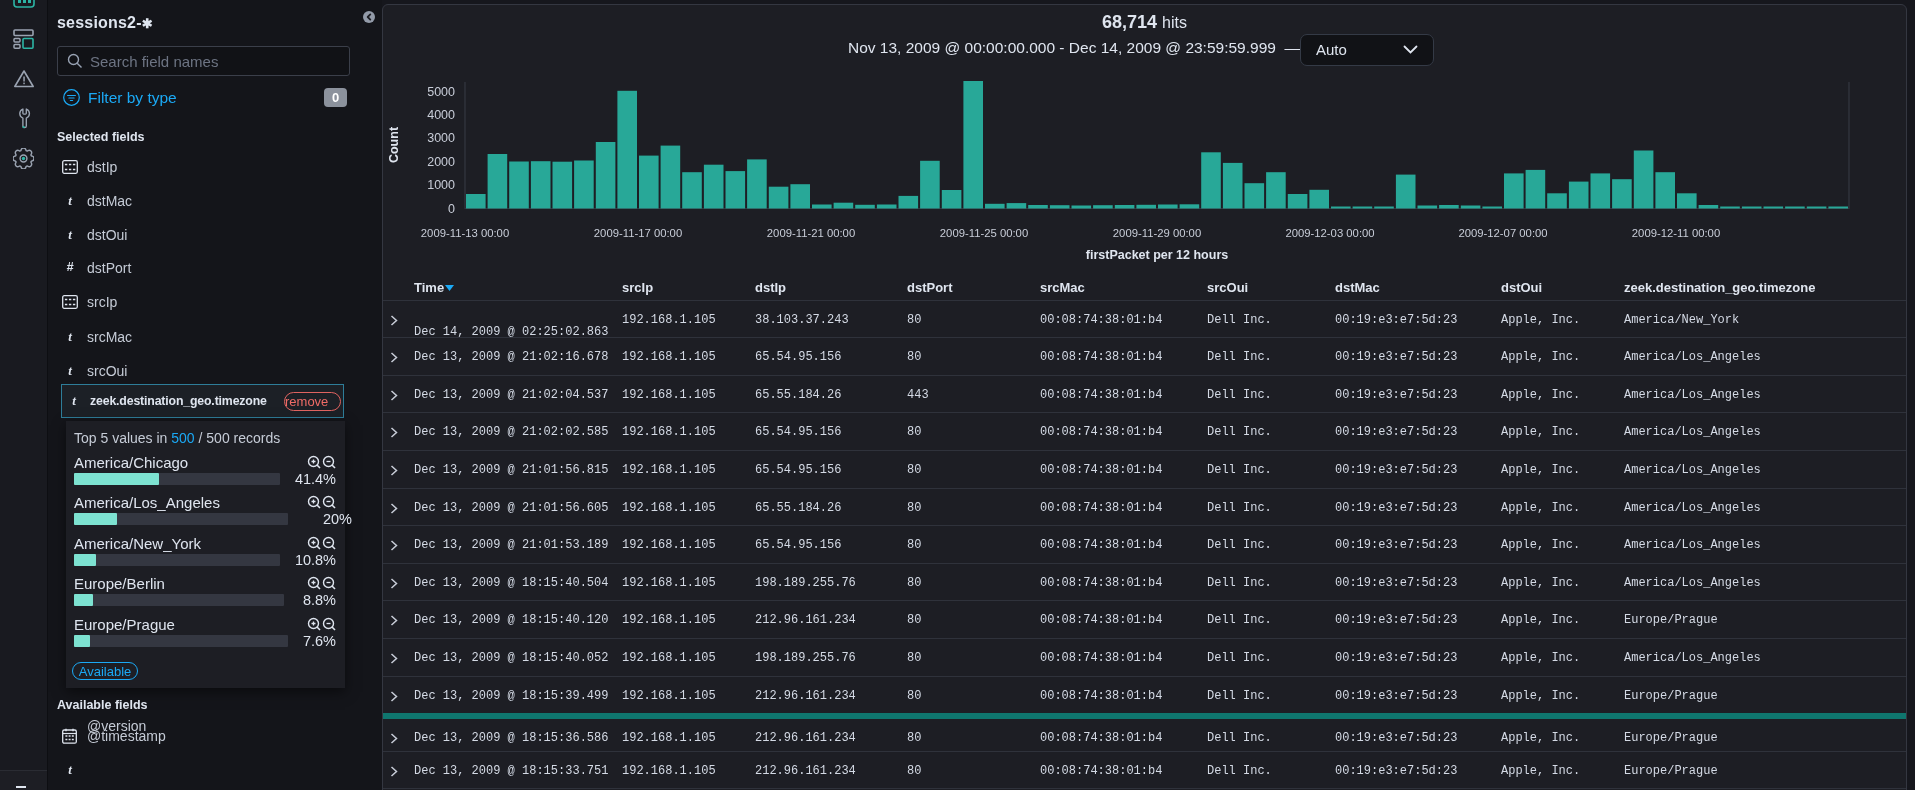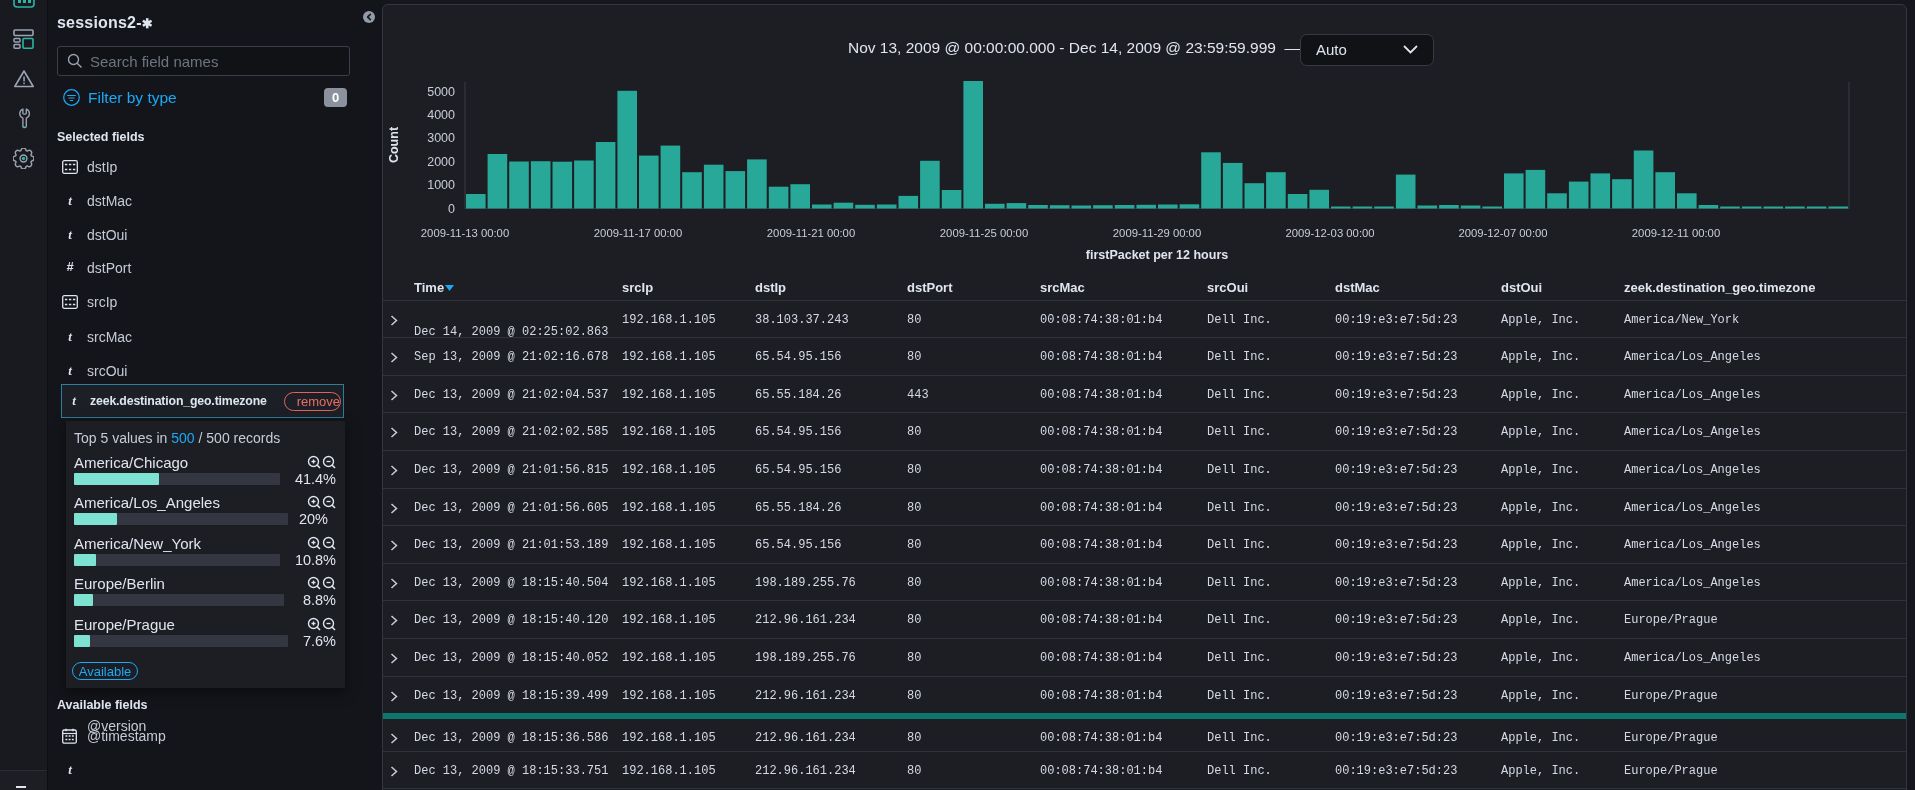--- a/index.html
+++ b/index.html
@@ -72,21 +72,21 @@
 <path d="M2.9 4.5 h2.4 M6.9 4.5 h2.4 M10.9 4.5 h2.4 M2.9 9.5 h2.4 M6.9 9.5 h2.4 M10.9 9.5 h2.4" stroke="#dfe5ef" stroke-width="1.7"></path>
 </svg>
     <div class="abs" style="left:39px;top:294px;font-size:14px;color:#c5cbd6;">srcIp</div>
     <div class="abs" style="left:16px;top:328.5px;width:12px;font-size:13px;font-weight:700;font-style:italic;color:#dfe5ef;font-family:'Liberation Serif',serif;text-align:center;">t</div>
     <div class="abs" style="left:39px;top:328.5px;font-size:14px;color:#c5cbd6;">srcMac</div>
     <div class="abs" style="left:16px;top:362.5px;width:12px;font-size:13px;font-weight:700;font-style:italic;color:#dfe5ef;font-family:'Liberation Serif',serif;text-align:center;">t</div>
     <div class="abs" style="left:39px;top:362.5px;font-size:14px;color:#c5cbd6;">srcOui</div>
     <div class="abs" style="left:13px;top:384px;width:283px;height:34px;background:#1c2026;border:1px solid #2e7d99;"></div>
     <div class="abs" style="left:20px;top:393px;width:12px;font-size:13px;font-weight:700;font-style:italic;color:#dfe5ef;font-family:'Liberation Serif',serif;text-align:center;">t</div>
     <div class="abs" style="left:42px;top:394px;font-size:12.3px;letter-spacing:-0.15px;font-weight:700;color:#dfe5ef;">zeek.destination_geo.timezone</div>
-    <div class="abs" style="left:236px;top:391.5px;width:57px;height:19px;border:1px solid #e06360;border-radius:11px;color:#ee6b66;font-size:13px;text-align:right;line-height:18px;">remove</div>
+    <div class="abs" style="left:236px;top:391.5px;width:57px;height:19px;border:1px solid #e06360;border-radius:11px;color:#ee6b66;font-size:13px;text-align:left;line-height:18px;">remove</div>
     <div class="abs" style="left:18px;top:421px;width:279px;height:267px;background:#1d1e24;box-shadow:0 4px 12px rgba(0,0,0,0.5);"></div>
     <div class="abs" style="left:26px;top:430px;font-size:14px;color:#c6ccd7;">Top 5 values in <span style="color:#1ba9f5">500</span> / 500 records</div>
     <div class="abs" style="left:26px;top:453.5px;font-size:15px;color:#dfe5ef;">America/Chicago</div>
     <svg class="abs" style="left:259px;top:454.5px" width="14" height="14" viewBox="0 0 14 14">
 <circle cx="6.5" cy="6.5" r="5" fill="none" stroke="#dfe5ef" stroke-width="1.4"></circle>
       <path d="M6.5 4.5 v4 M4.5 6.5 h4" stroke="#dfe5ef" stroke-width="1.3"></path>
 <path d="M10 10 L13 13" stroke="#dfe5ef" stroke-width="1.6"></path>
     </svg>
     <svg class="abs" style="left:274px;top:454.5px" width="14" height="14" viewBox="0 0 14 14">
 <circle cx="6.5" cy="6.5" r="5" fill="none" stroke="#dfe5ef" stroke-width="1.4"></circle>
@@ -102,21 +102,21 @@
       <path d="M6.5 4.5 v4 M4.5 6.5 h4" stroke="#dfe5ef" stroke-width="1.3"></path>
 <path d="M10 10 L13 13" stroke="#dfe5ef" stroke-width="1.6"></path>
     </svg>
     <svg class="abs" style="left:274px;top:495px" width="14" height="14" viewBox="0 0 14 14">
 <circle cx="6.5" cy="6.5" r="5" fill="none" stroke="#dfe5ef" stroke-width="1.4"></circle>
       <path d="M4.5 6.5 h4" stroke="#dfe5ef" stroke-width="1.3"></path>
 <path d="M10 10 L13 13" stroke="#dfe5ef" stroke-width="1.6"></path>
     </svg>
     <div class="abs" style="left:26px;top:513px;width:214px;height:12px;background:#343741;border-radius:1px;"></div>
     <div class="abs" style="left:26px;top:513px;width:42.8px;height:12px;background:#7de2d1;border-radius:1px;"></div>
-    <div class="abs" style="left:210px;top:511px;width:70px;text-align:right;font-size:14.5px;color:#dfe5ef;">20%</div>
+    <div class="abs" style="left:234px;top:511px;width:70px;text-align:right;font-size:14.5px;color:#dfe5ef;">20%</div>
     <div class="abs" style="left:26px;top:534.5px;font-size:15px;color:#dfe5ef;">America/New_York</div>
     <svg class="abs" style="left:259px;top:535.5px" width="14" height="14" viewBox="0 0 14 14">
 <circle cx="6.5" cy="6.5" r="5" fill="none" stroke="#dfe5ef" stroke-width="1.4"></circle>
       <path d="M6.5 4.5 v4 M4.5 6.5 h4" stroke="#dfe5ef" stroke-width="1.3"></path>
 <path d="M10 10 L13 13" stroke="#dfe5ef" stroke-width="1.6"></path>
     </svg>
     <svg class="abs" style="left:274px;top:535.5px" width="14" height="14" viewBox="0 0 14 14">
 <circle cx="6.5" cy="6.5" r="5" fill="none" stroke="#dfe5ef" stroke-width="1.4"></circle>
       <path d="M4.5 6.5 h4" stroke="#dfe5ef" stroke-width="1.3"></path>
 <path d="M10 10 L13 13" stroke="#dfe5ef" stroke-width="1.6"></path>
@@ -162,20 +162,21 @@
 </svg>
     <div class="abs" style="left:39px;top:728px;font-size:14px;color:#c5cbd6;">@timestamp</div>
     <div class="abs" style="left:16px;top:762px;width:12px;font-size:13px;font-weight:700;font-style:italic;color:#dfe5ef;font-family:'Liberation Serif',serif;text-align:center;">t</div>
     <div class="abs" style="left:39px;top:718px;font-size:14px;color:#c5cbd6;">@version</div>
   </div>
 <svg class="abs" style="left:363px;top:11px" width="12" height="12" viewBox="0 0 12 12">
 <circle cx="6" cy="6" r="6" fill="#939ba9"></circle>
 <path d="M7.3 3.4 L4.7 6 L7.3 8.6" fill="none" stroke="#1d1e24" stroke-width="1.8" stroke-linecap="round" stroke-linejoin="round"></path>
 </svg>
 <div class="abs" style="left:382px;top:4px;width:1525px;height:792px;background:#1d1e24;border:1px solid #343741;border-radius:6px;overflow:hidden;">
+    <div class="abs" style="left:0;top:7px;width:1523px;text-align:center;font-size:18px;color:#dfe5ef;"><span style="font-weight:700;">68,714</span> <span style="font-size:16px;">hits</span></div>
     <div class="abs" style="left:0;top:34px;width:917px;text-align:right;font-size:15.5px;color:#dfe5ef;">Nov 13, 2009 @ 00:00:00.000 - Dec 14, 2009 @ 23:59:59.999&nbsp; —</div>
     <div class="abs" style="left:917px;top:28.5px;width:134px;height:32px;background:#111216;border:1px solid #343a46;border-radius:7px;"></div>
     <div class="abs" style="left:933px;top:36px;font-size:15px;color:#dfe5ef;">Auto</div>
     <svg class="abs" style="left:1020px;top:40px" width="15" height="9" viewBox="0 0 15 9">
 <path d="M1.5 1.5 L7.5 7.5 L13.5 1.5" fill="none" stroke="#dfe5ef" stroke-width="1.8" stroke-linecap="round"></path>
     </svg>
     <svg class="abs" style="left:0;top:0" width="1523" height="266" viewBox="0 0 1523 266">
       <path d="M82 77 V203.5 H1466 V77" fill="none" stroke="#343741" stroke-width="1.2"></path>
       <rect x="83.0" y="189.0" width="19.6" height="14.5" fill="#28a898"></rect>
       <rect x="104.6" y="149.0" width="19.6" height="54.5" fill="#28a898"></rect>
@@ -283,21 +284,21 @@
       <span class="abs mono" style="left:657px;top:12px;font-size:12px;color:#d4dae5;">00:08:74:38:01:b4</span>
       <span class="abs mono" style="left:824px;top:12px;font-size:12px;color:#d4dae5;">Dell Inc.</span>
       <span class="abs mono" style="left:952px;top:12px;font-size:12px;color:#d4dae5;">00:19:e3:e7:5d:23</span>
       <span class="abs mono" style="left:1118px;top:12px;font-size:12px;color:#d4dae5;">Apple, Inc.</span>
       <span class="abs mono" style="left:1241px;top:12px;font-size:12px;color:#d4dae5;">America/New_York</span>
     </div>
     <div class="abs" style="left:0;top:332.2px;width:1523px;height:37.6px;border-top:1px solid #2f323b;">
       <svg class="abs" style="left:7px;top:14px" width="8" height="11" viewBox="0 0 8 11">
         <path d="M1.5 1 L6.5 5.5 L1.5 10" fill="none" stroke="#c8cdd8" stroke-width="1.5"></path>
       </svg>
-      <span class="abs mono" style="left:31px;top:12px;font-size:12px;color:#d4dae5;">Sep 13, 2009 @ 21:02:16.678</span>
+      <span class="abs mono" style="left:31px;top:12px;font-size:12px;color:#d4dae5;">Dec 13, 2009 @ 21:02:16.678</span>
       <span class="abs mono" style="left:239px;top:12px;font-size:12px;color:#d4dae5;">192.168.1.105</span>
       <span class="abs mono" style="left:372px;top:12px;font-size:12px;color:#d4dae5;">65.54.95.156</span>
       <span class="abs mono" style="left:524px;top:12px;font-size:12px;color:#d4dae5;">80</span>
       <span class="abs mono" style="left:657px;top:12px;font-size:12px;color:#d4dae5;">00:08:74:38:01:b4</span>
       <span class="abs mono" style="left:824px;top:12px;font-size:12px;color:#d4dae5;">Dell Inc.</span>
       <span class="abs mono" style="left:952px;top:12px;font-size:12px;color:#d4dae5;">00:19:e3:e7:5d:23</span>
       <span class="abs mono" style="left:1118px;top:12px;font-size:12px;color:#d4dae5;">Apple, Inc.</span>
       <span class="abs mono" style="left:1241px;top:12px;font-size:12px;color:#d4dae5;">America/Los_Angeles</span>
     </div>
     <div class="abs" style="left:0;top:369.8px;width:1523px;height:37.6px;border-top:1px solid #2f323b;">

